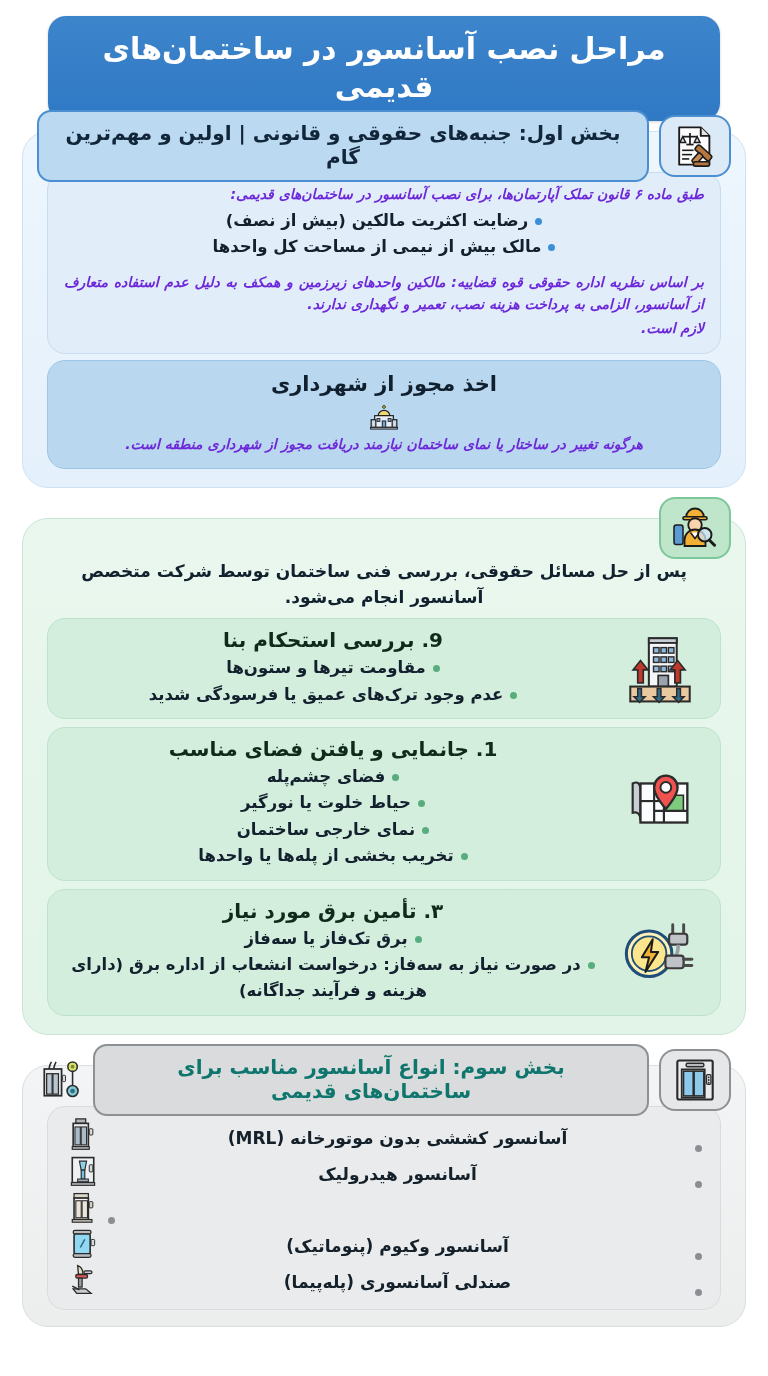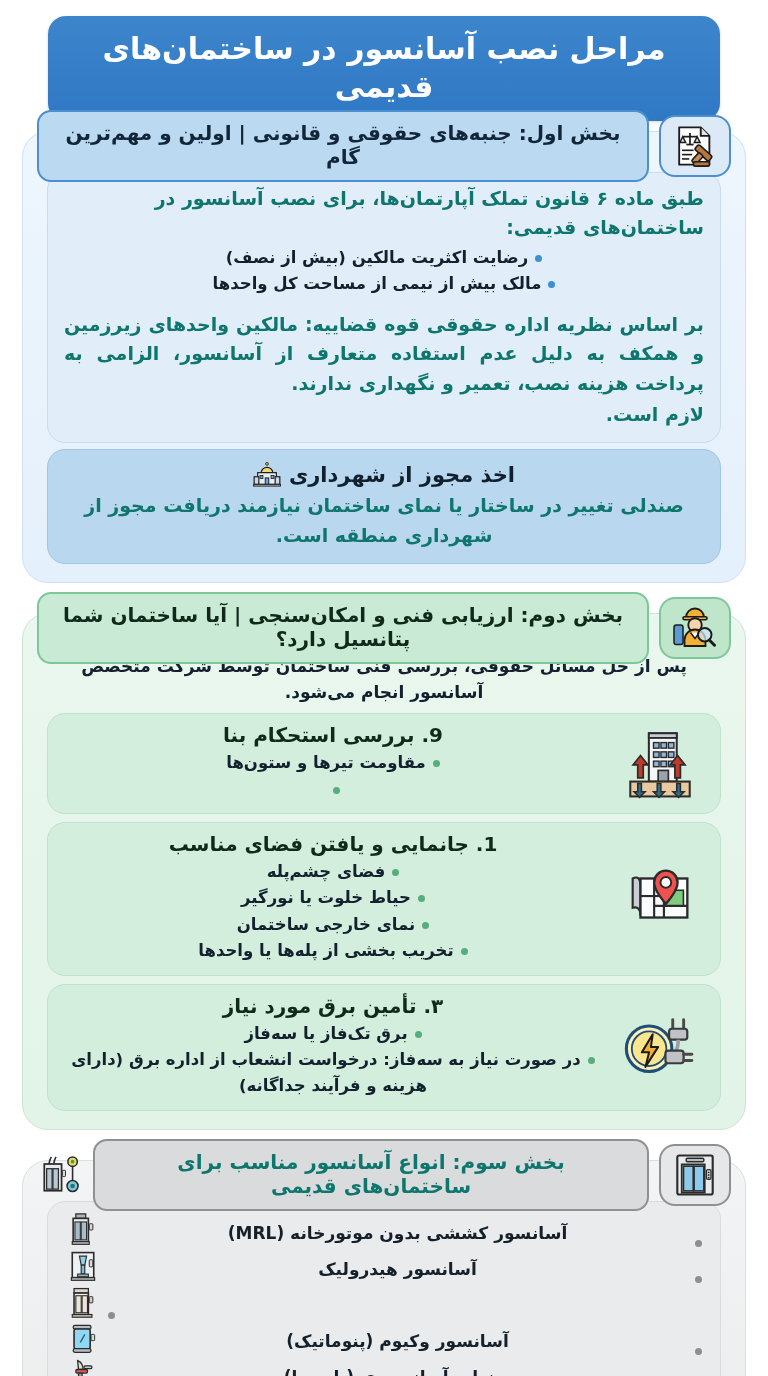--- a/index.html
+++ b/index.html
@@ -62,40 +62,40 @@
 
   .inner-card{
     background:#e1eefa;
     border:1px solid #c6dcf0;
     border-radius:18px;
     padding:11px 16px 13px 16px;
     margin:6px 8px 0 8px;
   }
   .inner-card.blue2{background:#b9d7ee;border-color:#9ec6e4;}
 
-  p.txt{font-size:19px;font-weight:bold;color:#0f766e;line-height:1.55;text-align:right;}
+  p.txt{font-size:14px;font-weight:bold;color:#6d28d9;line-height:1.55;text-align:right;font-style:italic;}
   p.txt.center{text-align:center;}
   p.txt.just{text-align:justify;text-align-last:right;}
 
   ul.blt{list-style:none;margin:2px 0 0 0;padding:0;}
   ul.blt li{
     font-size:16.5px;font-weight:bold;color:#13212e;
     line-height:1.6;
     text-align:center;
     position:relative;
   }
   ul.blt li .dot{
     display:inline-block;width:7px;height:7px;border-radius:50%;
     background:#3b8fd6;vertical-align:middle;margin-left:7px;
   }
   ul.blt.green li .dot{background:#57ad7e;}
 
   .permit-head{
     display:flex;align-items:center;justify-content:center;gap:8px;
-    font-size:21px;font-weight:bold;color:#10202e;margin-bottom:2px;
+    font-size:21px;font-weight:bold;color:#10202e;margin-bottom:2px;flex-direction:column;
   }
 
   
   .sec2{
     margin:30px 22px 0 22px;
     background:linear-gradient(180deg,#eaf7ee 0%,#e2f4e8 100%);
     border:1px solid #c8e6d2;
     border-radius:26px;
     padding:34px 16px 18px 16px;
     position:relative;
@@ -208,40 +208,39 @@
             <rect x="8" y="20" width="32" height="20" fill="#e9eef5" stroke="#1b1b1b" stroke-width="2"></rect>
             <rect x="2" y="27" width="8" height="13" fill="#cdd9e6" stroke="#1b1b1b" stroke-width="2"></rect>
             <rect x="38" y="27" width="8" height="13" fill="#cdd9e6" stroke="#1b1b1b" stroke-width="2"></rect>
             <rect x="21" y="29" width="6" height="11" fill="#6ea3d6" stroke="#1b1b1b" stroke-width="1.6"></rect>
             <rect x="12" y="25" width="5" height="5" fill="#6ea3d6" stroke="#1b1b1b" stroke-width="1.4"></rect>
             <rect x="31" y="25" width="5" height="5" fill="#6ea3d6" stroke="#1b1b1b" stroke-width="1.4"></rect>
             <rect x="1" y="40" width="46" height="3" fill="#b9c5d2" stroke="#1b1b1b" stroke-width="1.6"></rect>
           </svg>
         </span>
       </div>
-      <p class="txt center">صندلی تغییر در ساختار یا نمای ساختمان نیازمند دریافت مجوز از شهرداری منطقه است.</p>
+      <p class="txt center">هرگونه تغییر در ساختار یا نمای ساختمان نیازمند دریافت مجوز از شهرداری منطقه است.</p>
     </div>
   </div>
 
   <div class="sec2">
 
     <div class="sec-head">
       <div class="icon-box">
         <svg width="48" height="48" viewBox="0 0 64 64">
           <rect x="4" y="28" width="12" height="26" rx="3" fill="#5b9bd5" stroke="#1b1b1b" stroke-width="2"></rect>
           <path d="M20 18 a12 12 0 0 1 24 0 z" fill="#f2b134" stroke="#1b1b1b" stroke-width="2.4"></path>
           <rect x="16" y="17" width="32" height="4" rx="2" fill="#f2b134" stroke="#1b1b1b" stroke-width="2.2"></rect>
           <circle cx="32" cy="28" r="9" fill="#f7d3ae" stroke="#1b1b1b" stroke-width="2.4"></circle>
           <path d="M18 56 v-8 a14 14 0 0 1 28 0 v8 z" fill="#f2b134" stroke="#1b1b1b" stroke-width="2.4"></path>
           <path d="M26 38 l6 8 l6 -8" fill="#ffffff" stroke="#1b1b1b" stroke-width="2"></path>
           <circle cx="45" cy="41" r="9" fill="#cfe6f7" fill-opacity=".75" stroke="#1b1b1b" stroke-width="2.6"></circle>
           <line x1="51" y1="48" x2="58" y2="55" stroke="#1b1b1b" stroke-width="4" stroke-linecap="round"></line>
         </svg>
       </div>
-      <div class="bar">بخش دوم: ارزیابی فنی و امکان‌سنجی | آیا ساختمان شما پتانسیل دارد؟</div>
     </div>
 
     <p class="lead">پس از حل مسائل حقوقی، بررسی فنی ساختمان توسط شرکت متخصص آسانسور انجام می‌شود.</p>
 
     <div class="gcard">
       <div class="ic">
         <svg width="78" height="78" viewBox="0 0 84 84">
           <rect x="30" y="10" width="30" height="52" fill="#f4f6f8" stroke="#2b2b2b" stroke-width="2.2"></rect>
           <rect x="30" y="10" width="30" height="5" fill="#c6cdd4" stroke="#2b2b2b" stroke-width="2"></rect>
           <g fill="#8fb7d8" stroke="#2b2b2b" stroke-width="1.5">
@@ -265,21 +264,21 @@
             <path d="M18 64 v9 l-4 0 l6 6 l6 -6 l-4 0 v-9 z"></path>
             <path d="M39 64 v9 l-4 0 l6 6 l6 -6 l-4 0 v-9 z"></path>
             <path d="M60 64 v9 l-4 0 l6 6 l6 -6 l-4 0 v-9 z"></path>
           </g>
         </svg>
       </div>
       <div class="body">
         <h3>9. بررسی استحکام بنا</h3>
         <ul class="blt green">
           <li><span class="dot"></span><span>مقاومت تیرها و ستون‌ها</span></li>
-          <li><span class="dot"></span></li>
+          <li><span class="dot"></span><span>عدم وجود ترک‌های عمیق یا فرسودگی شدید</span></li>
         </ul>
       </div>
     </div>
 
     <div class="gcard" style="min-height:150px">
       <div class="ic">
         <svg width="82" height="82" viewBox="0 0 84 84">
           <path d="M14 22 q8 -4 8 8 v30 q0 -10 -8 -8 z" fill="#c9ced4" stroke="#2b2b2b" stroke-width="2.2"></path>
           <rect x="22" y="22" width="48" height="40" fill="#fbfcfd" stroke="#2b2b2b" stroke-width="2.4"></rect>
           <path d="M46 34 h20 v16 h-20 z" fill="#7ecb7e" stroke="#2b2b2b" stroke-width="1.6"></path>

